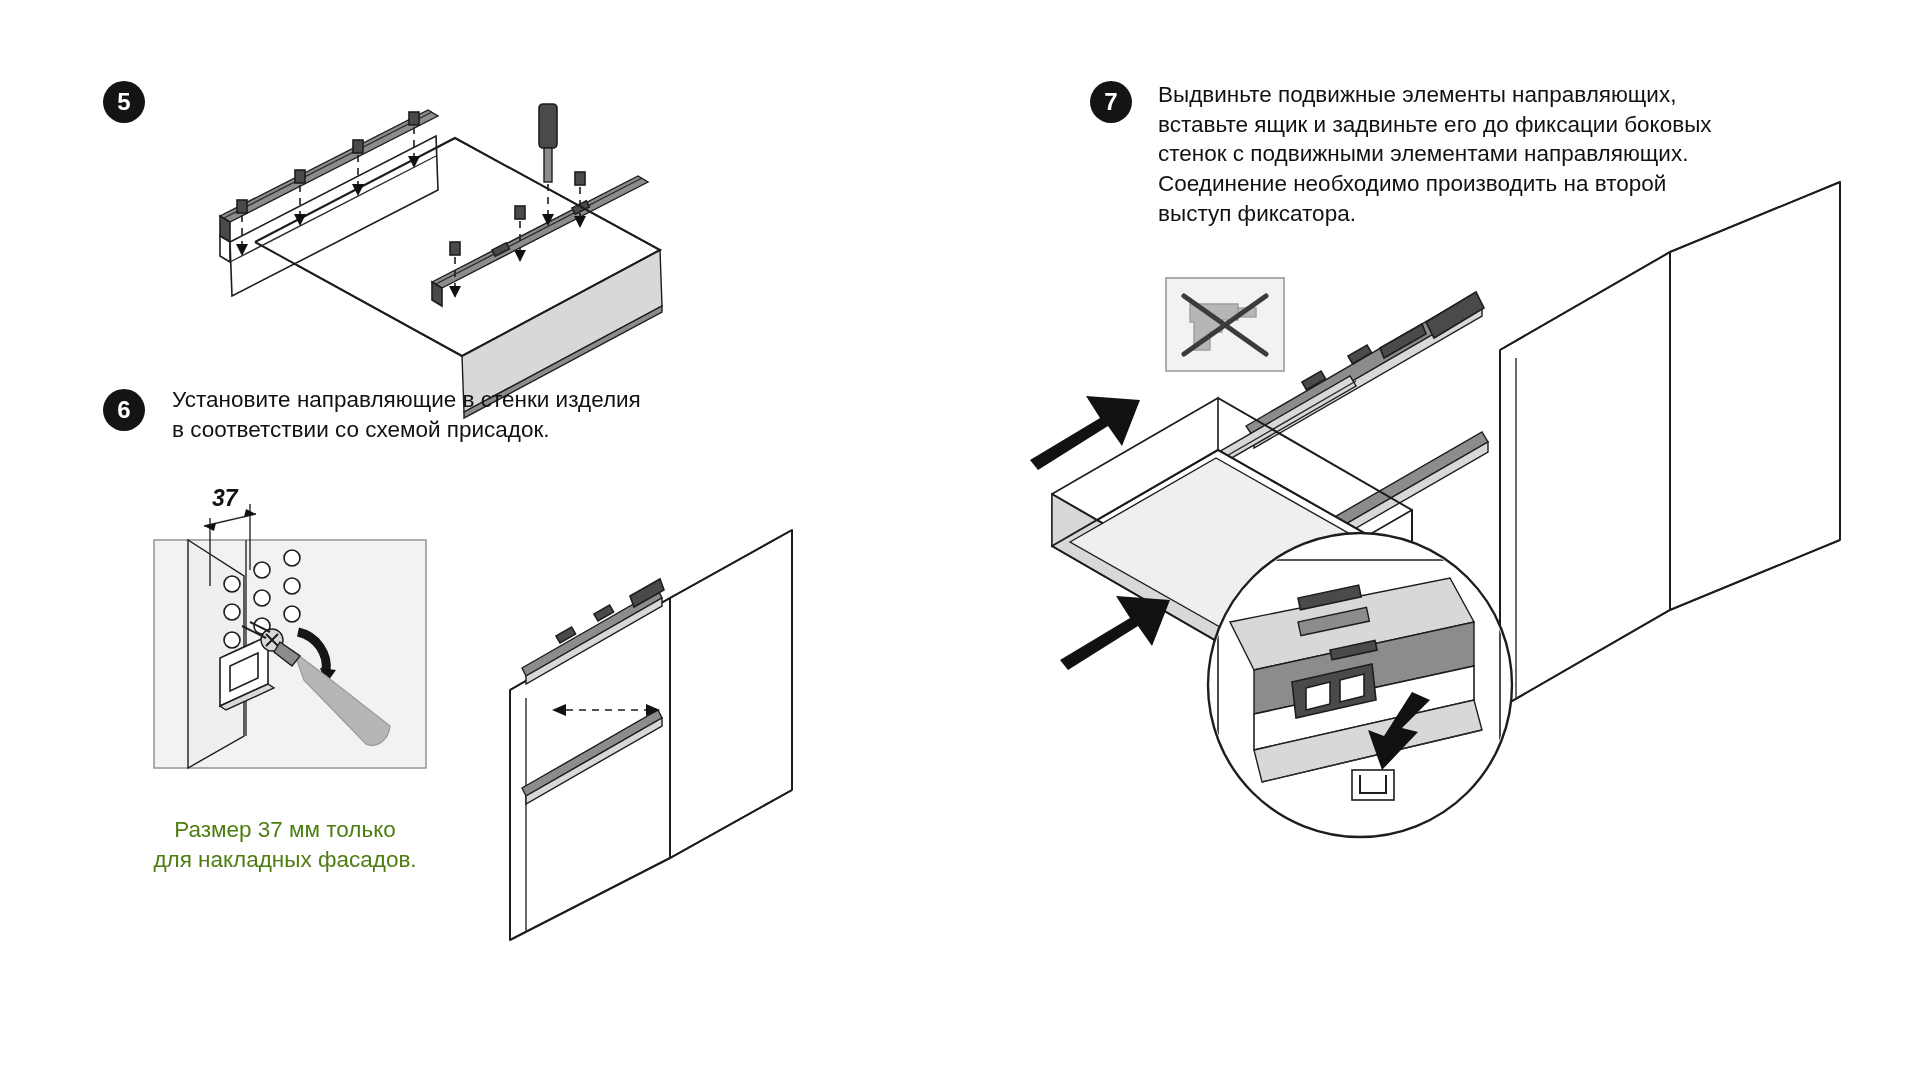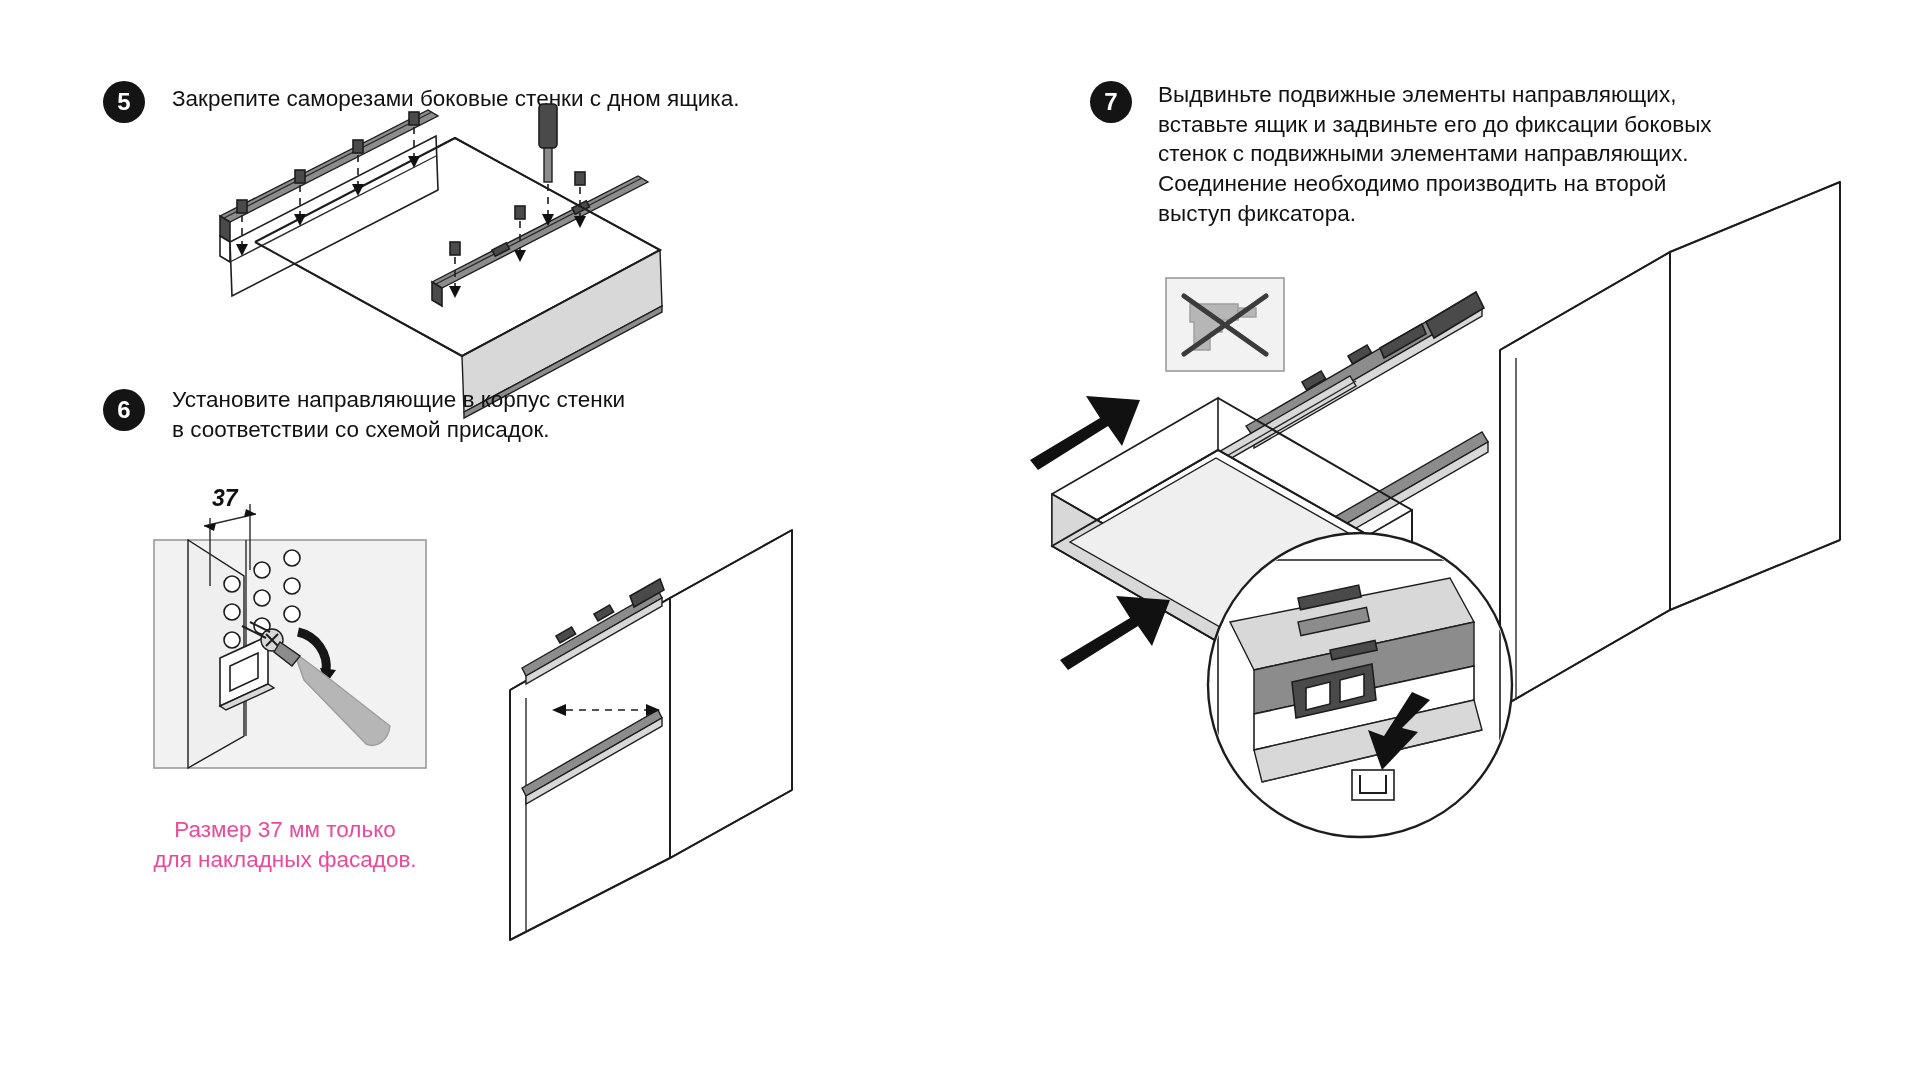--- a/index.html
+++ b/index.html
@@ -41,21 +41,21 @@
     font-size: 22.5px;
     line-height: 1.32;
     color: #111111;
     white-space: pre-line;
   }
 
   .caption {
     position: absolute;
     font-size: 22.5px;
     line-height: 1.32;
-    color: #ec4899;
+    color: #4d7c0f;
     text-align: center;
     white-space: pre-line;
   }
 
   
   .fig {
     position: absolute;
   }
   .fig svg {
     display: block;
@@ -85,21 +85,20 @@
     fill: #111111;
   }
 </style>
 </head>
 <body>
 
 <div class="page">
 
   <div class="step-badge" style="left:103px; top:81px;">5</div>
 
-  <div class="step-text" style="left:172px; top:84px; width:640px;">Закрепите саморезами боковые стенки с дном ящика.</div>
 
   <div class="fig" style="left:200px; top:110px;">
     <svg width="520" height="280" viewBox="0 0 520 280">
 
       <polygon class="fill-white" points="55,132 255,28 460,140 262,246"></polygon>
 
       <polygon class="fill-light" points="262,246 460,140 462,196 264,302"></polygon>
       <polygon class="fill-mid" points="264,302 462,196 462,202 264,308"></polygon>
 
       <polygon class="fill-mid" points="20,106 228,0 238,6 30,112"></polygon>
@@ -164,21 +163,21 @@
         <rect class="fill-dark" x="-9" y="0" width="18" height="44" rx="4"></rect>
         <rect class="fill-mid" x="-4" y="44" width="8" height="34"></rect>
         <path class="dash" d="M0,80 L0,110"></path>
         <polygon class="arrow-black" points="-6,110 6,110 0,122"></polygon>
       </g>
     </svg>
   </div>
 
   <div class="step-badge" style="left:103px; top:389px;">6</div>
 
-  <div class="step-text" style="left:172px; top:385px; width:600px;">Установите направляющие в корпус стенки
+  <div class="step-text" style="left:172px; top:385px; width:600px;">Установите направляющие в стенки изделия
 в соответствии со схемой присадок.</div>
 
   <div class="fig" style="left:148px; top:540px;padding-left:6px;">
     <svg width="440" height="240" viewBox="0 0 440 240">
 
       <rect class="gray-box" x="0" y="0" width="272" height="228"></rect>
 
       <polygon class="fill-vlight" points="34,0 34,228 90,196 90,36"></polygon>
       <polyline class="ln-thin" points="92,0 92,196"></polyline>
 

